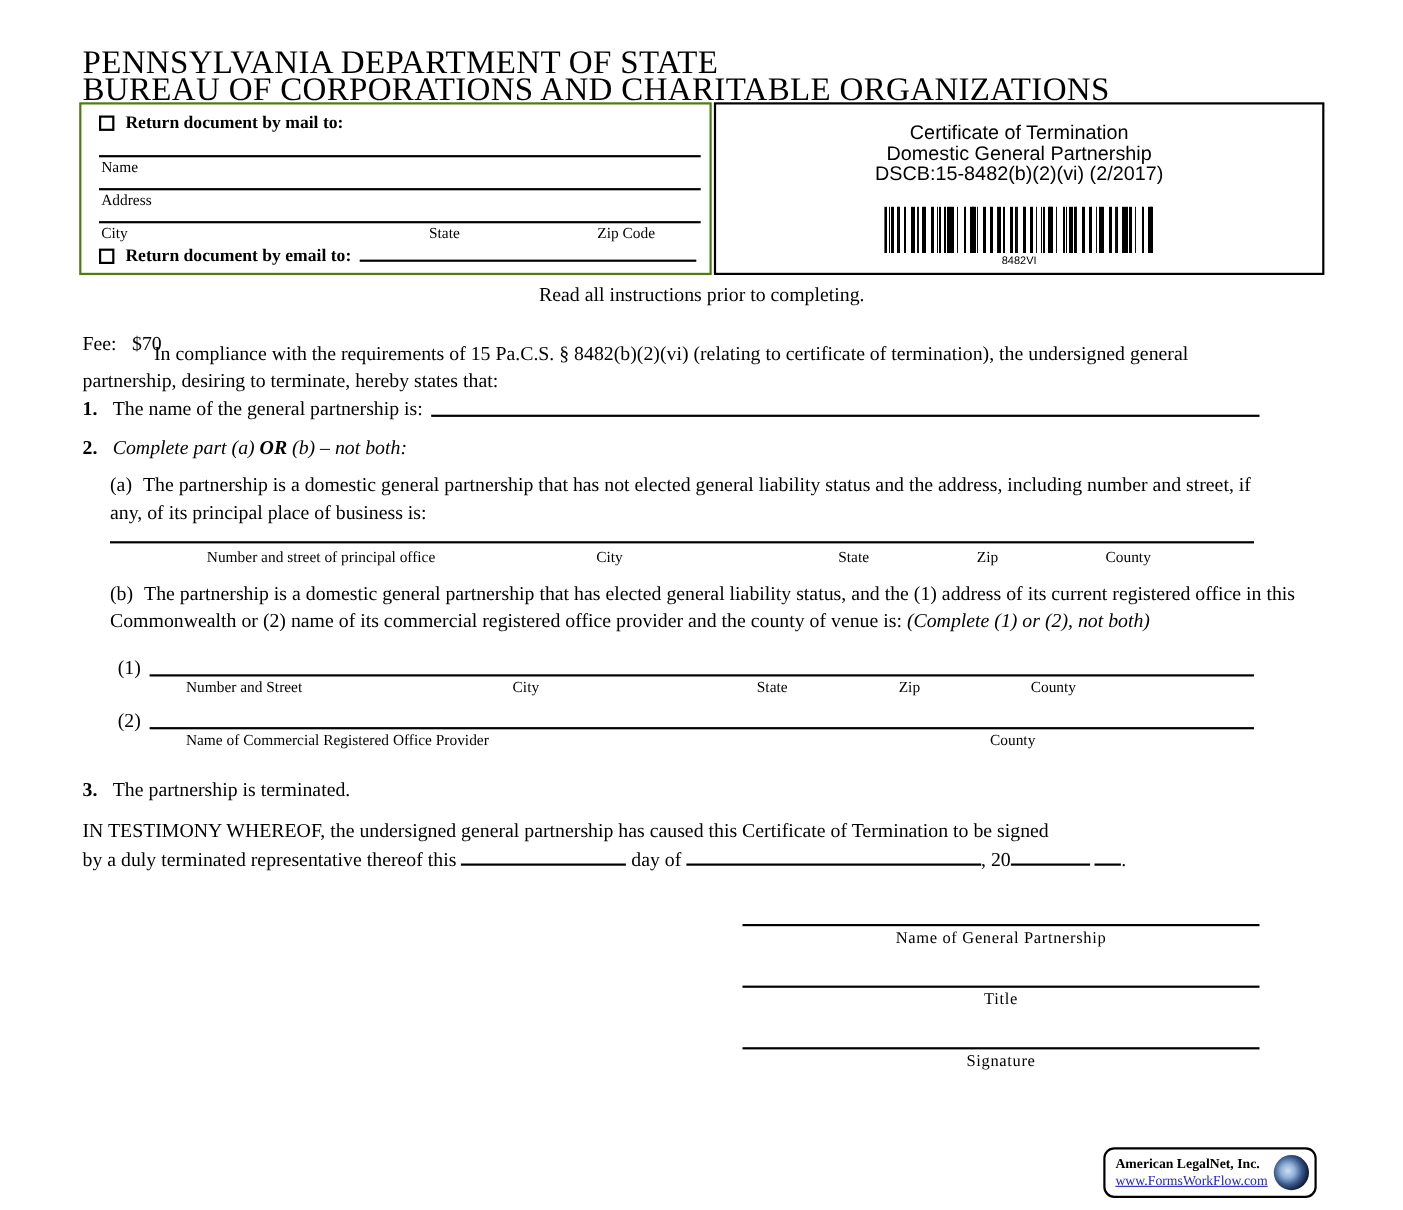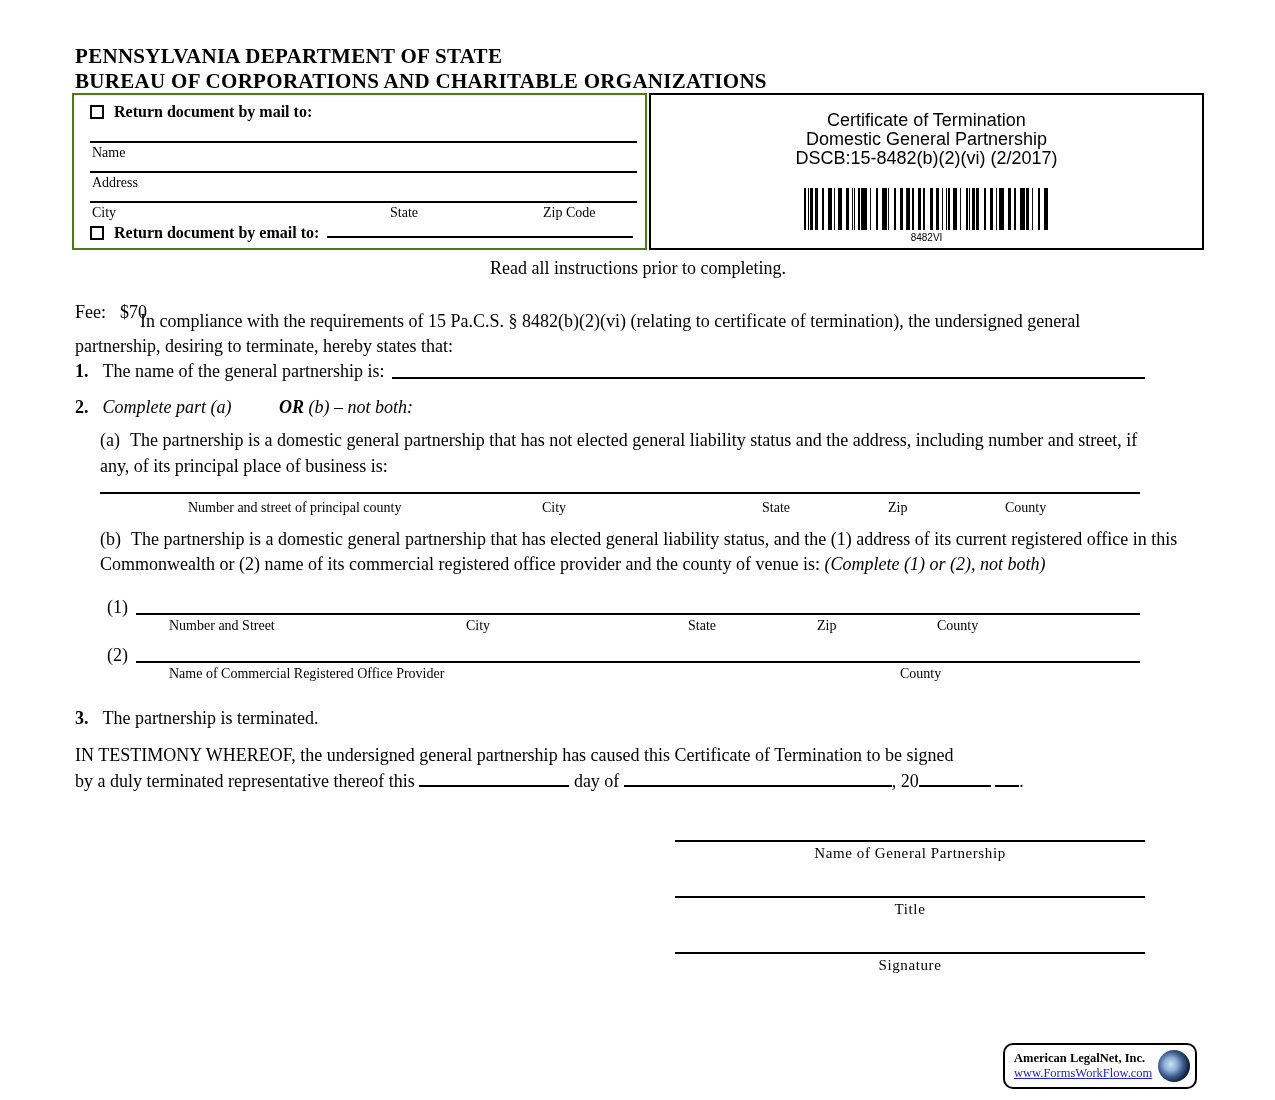--- a/index.html
+++ b/index.html
@@ -3,21 +3,21 @@
 <meta charset="utf-8">
 <style>
   * { margin:0; padding:0; box-sizing:border-box; }
   html,body { background:#fff; }
   .page {
     position:relative; width:1275px; height:1100px; background:#ffffff;
     font-family:"Liberation Serif", serif; color:#000; overflow:hidden;
   }
   .abs { position:absolute; }
   .t18 { font-size:18px; line-height:25px; }
-  .hdr { position:absolute; left:75px; top:44px; font-weight:bold; font-size:21px; line-height:25px; letter-spacing:0.3px; }
+  .hdr { position:absolute; left:75px; top:44px; font-weight:normal; font-size:30px; line-height:25px; letter-spacing:0.3px; }
   
   .topboxes { position:absolute; left:72px; top:93px; width:1132px; height:157px; display:flex; }
   .mailbox { position:relative; width:575px; height:100%; border:2px solid #4d7c0f; margin-right:2px; background:#fff; }
   .certbox { position:relative; flex:1; height:100%; border:2px solid #000; text-align:center;
              font-family:"Liberation Sans", sans-serif; padding-top:16px; background:#fff; }
   .cb { display:inline-block; width:14px; height:14px; border:2px solid #000; margin-right:10px;
         vertical-align:-2px; background:#fff; flex:none; }
   .boldlbl { font-weight:bold; font-size:16px; white-space:nowrap; }
   .sml { font-size:14px; }
   .hline { position:absolute; border-top:2px solid #000; height:0; }
@@ -40,21 +40,21 @@
   .sig-line { border-top:2px solid #000; height:0; }
   .sig-lbl { text-align:center; font-size:15px; letter-spacing:0.6px; padding-top:3px; }
   .sig-group + .sig-group { margin-top:34px; }
   .badge { position:absolute; left:1003px; top:1043px; width:194px; height:46px; border:2px solid #000;
            border-radius:10px; display:flex; align-items:center; padding:2px 5px 2px 9px; background:#fff; }
   .badge-txt { flex:1; line-height:15px; }
   .badge-co { font-weight:bold; font-size:12.5px; white-space:nowrap; }
   .badge-url { font-size:12.5px; color:#2323cc; text-decoration:underline; white-space:nowrap; cursor:pointer; }
   .badge-logo { width:32px; height:32px; border-radius:50%; flex:none;
     background: radial-gradient(circle at 40% 45%, #cfe0f2 0%, #8fb0d8 25%, #3c5c8e 48%, #101a35 72%, #000 100%); }
-  i b { font-style:italic;margin-left:43px; }
+  i b { font-style:italic; }
 </style>
 </head>
 <body>
 
 <div class="page">
 
   <div class="hdr">
     <div>PENNSYLVANIA DEPARTMENT OF STATE</div>
     <div>BUREAU OF CORPORATIONS AND CHARITABLE ORGANIZATIONS</div>
   </div>
@@ -105,21 +105,21 @@
   <div class="itemrow" style="left:75px; top:397px;">
     <span class="inum">2.</span>
     <i><span>Complete part (a) </span><b>OR</b><span> (b) – not both:</span></i>
   </div>
 
   <p class="abs t18" style="left:100px; top:427px; width:1045px; line-height:26px;">
     <span class="plabel">(a)</span><span>The partnership is a domestic general partnership that has not elected general liability status and the address, including number and street, if any, of its principal place of business is:</span>
   </p>
   <div class="hline" style="left:100px; top:492px; width:1040px;"></div>
   <div class="labrow" style="top:500px;">
-    <span style="left:188px;">Number and street of principal county</span>
+    <span style="left:188px;">Number and street of principal office</span>
     <span style="left:542px;">City</span>
     <span style="left:762px;">State</span>
     <span style="left:888px;">Zip</span>
     <span style="left:1005px;">County</span>
   </div>
 
   <p class="abs t18" style="left:100px; top:527px; width:1108px; line-height:25px;">
     <span class="plabel">(b)</span><span>The partnership is a domestic general partnership that has elected general liability status, and the (1) address of its current registered office in this Commonwealth or (2) name of its commercial registered office provider and the county of venue is: </span><i>(Complete (1) or (2), not both)</i>
   </p>
 

